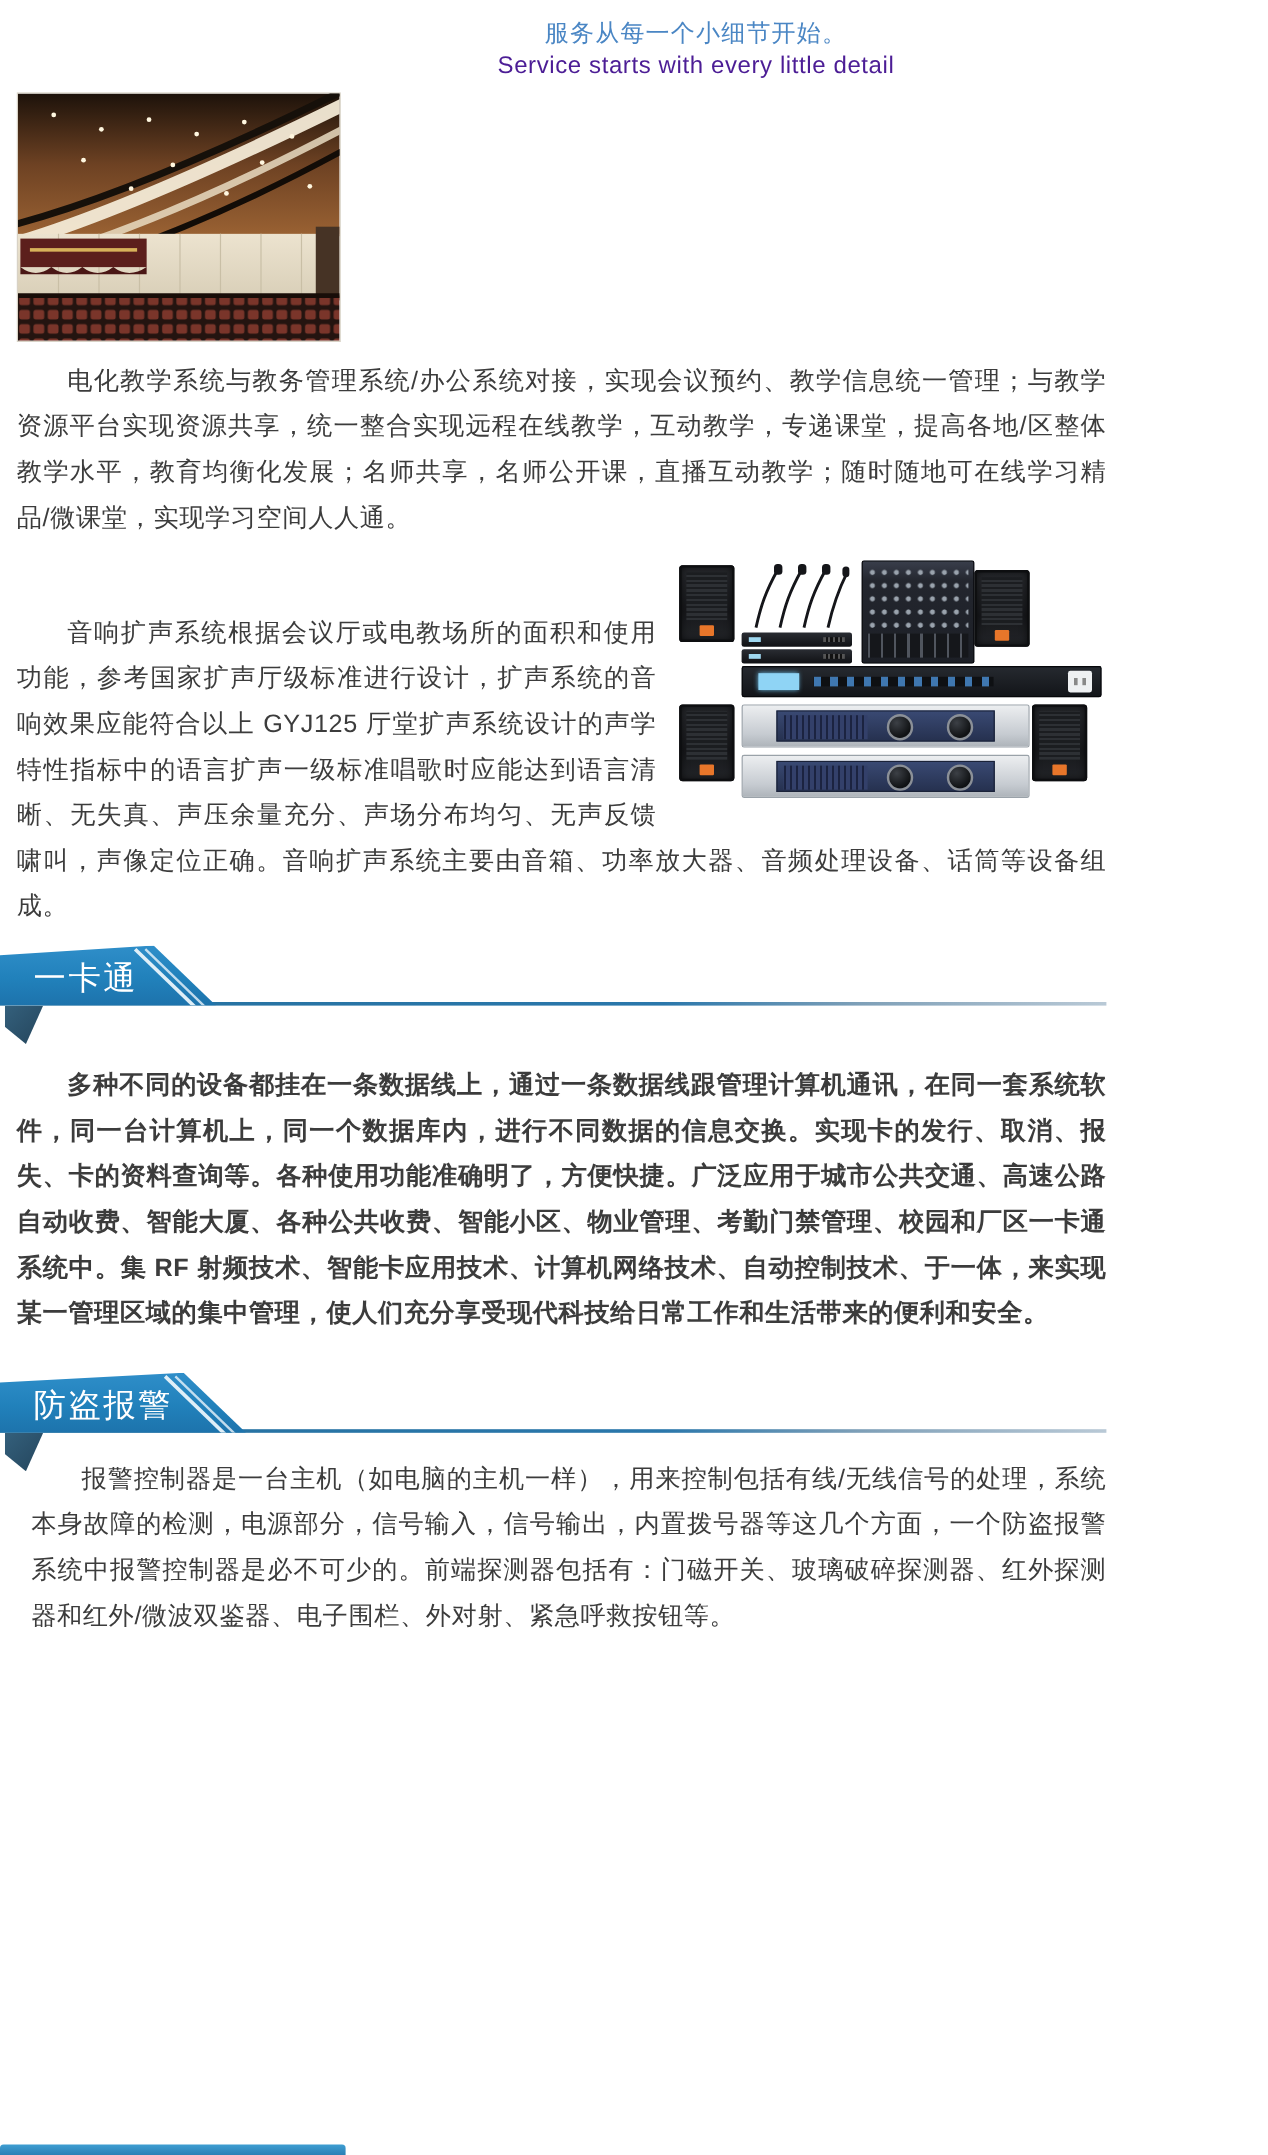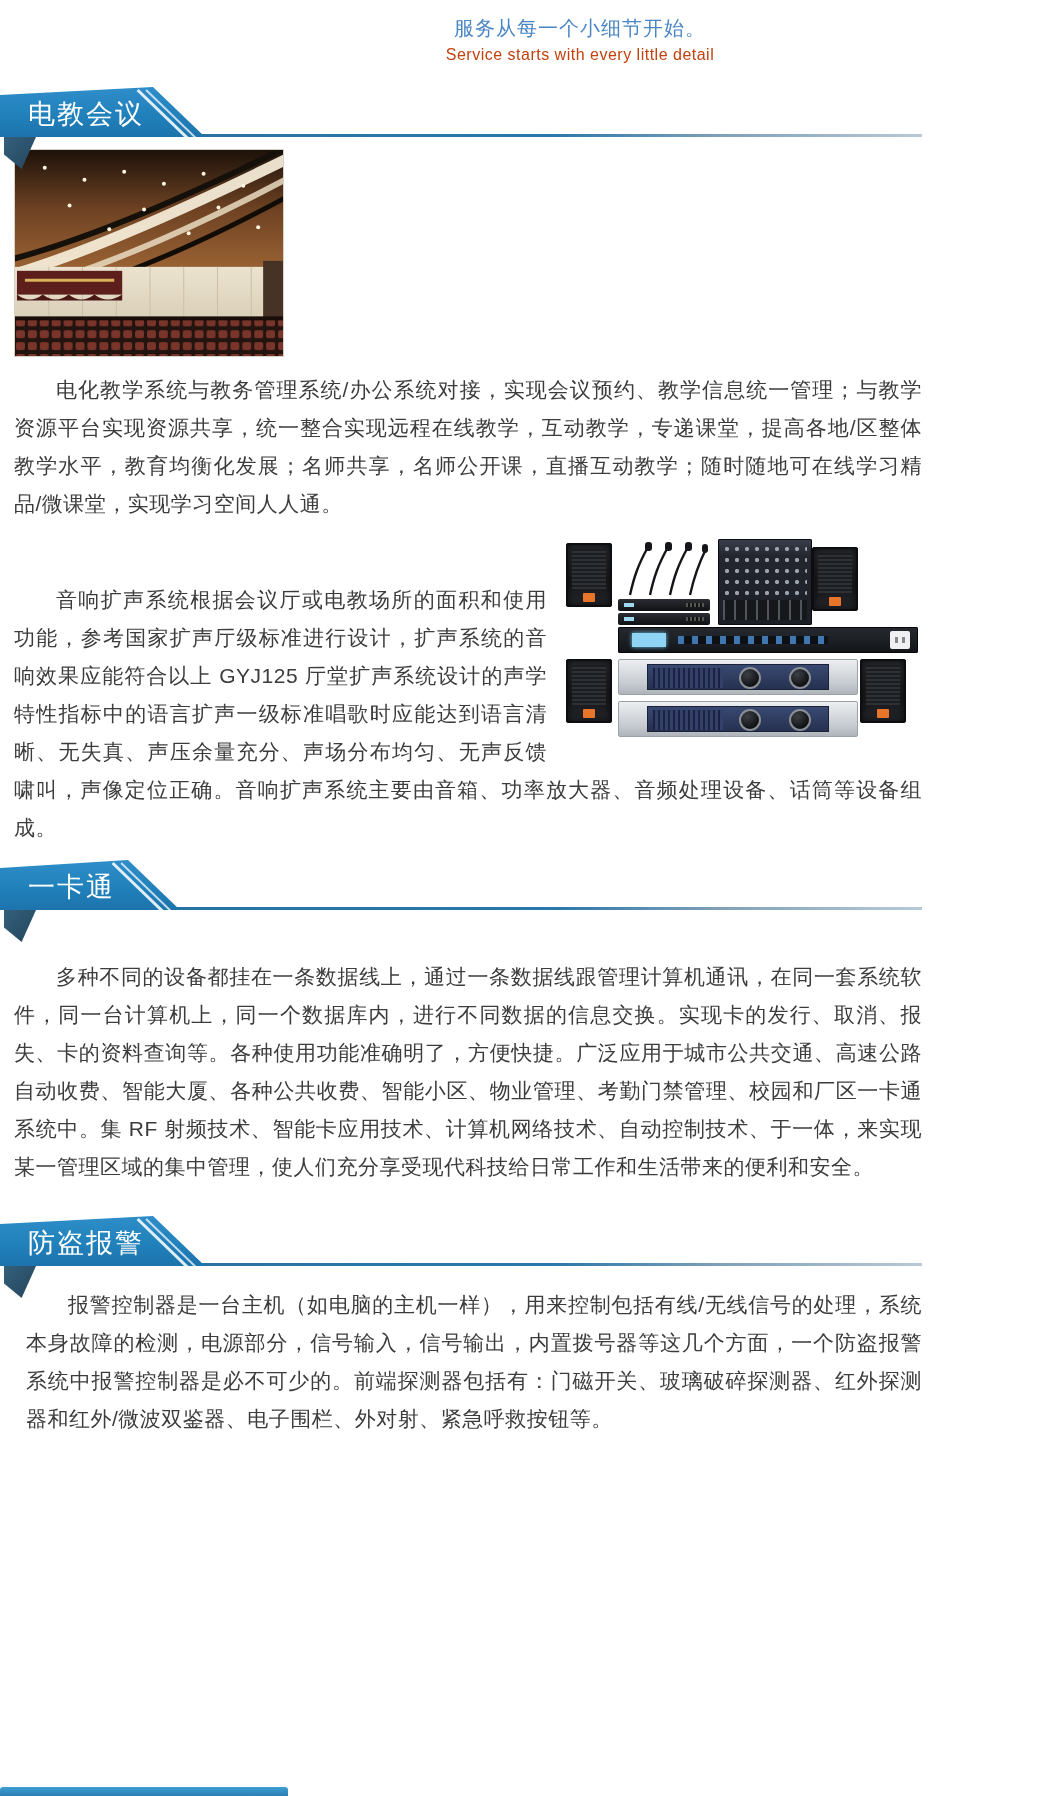--- a/index.html
+++ b/index.html
@@ -7,21 +7,21 @@
   .page {
     position:relative; width:1057px; height:1796px; margin:0 auto;
     background:#ffffff; overflow:hidden;
     font-family:"Liberation Sans","DejaVu Sans",sans-serif;
     color:#3c3c3c;
   }
 
   
   .tagline { width:560px; margin-left:300px; padding-top:14px; text-align:center; }
   .tagline-zh { font-size:20px; line-height:28px; color:#4a86c4; letter-spacing:1px; }
-  .tagline-en { font-size:16px; line-height:20px; color:#c2410c; margin-top:3px; letter-spacing:0.5px; }
+  .tagline-en { font-size:20px; line-height:20px; color:#4c1d95; margin-top:3px; letter-spacing:0.5px; }
 
   
   .shead { position:relative; height:50px; }
   .shead .rule {
     position:absolute; left:0; right:135px; bottom:0; height:3px;
     background:linear-gradient(90deg,#25719f 0%,#2a77ab 60%,#7fa0b8 78%,#b9c9d6 100%);
   }
   .banner {
     position:absolute; left:0; top:0; height:50px;
     background:linear-gradient(180deg,#2f8ec9 0%,#2181bb 55%,#1d73ac 100%);
@@ -96,48 +96,39 @@
          box-shadow:inset 0 0 0 1px #1a2238; }
   .amp .knob { position:absolute; top:7px; width:22px; height:22px; border-radius:50%;
          background:radial-gradient(circle at 35% 30%,#3c4046,#101214 70%);
          border:2px solid #8b9097; }
   .amp .k1 { left:120px; } .amp .k2 { left:170px; }
   .amp .vent { position:absolute; left:34px; top:8px; width:70px; height:20px;
          background:repeating-linear-gradient(90deg,#1b2340 0 2px,#33406a 2px 5px); }
 
   
   .s3-head { margin-top:13px;text-decoration:underline; }
-  .s3-body { margin-top:12px; }
+  .s3-body { margin-top:12px;font-weight:bold; }
   .s3-body p { padding-top:36px; }
   .s4-head { margin-top:30px; }
   .s4-body { margin-top:12px; }
   .s4-body p { padding-top:8px;margin-left:12px; }
 
   .bottom-sliver { position:absolute; left:0; top:1787px; width:288px; height:9px;
          background:linear-gradient(180deg,#3e9ed2,#2b7fb5); border-radius:3px 3px 0 0; }
 </style>
 </head>
 <body>
 
 <div class="page">
 
   <div class="tagline">
     <div class="tagline-zh">服务从每一个小细节开始。</div>
     <div class="tagline-en">Service starts with every little detail</div>
   </div>
 
-  <div class="shead s1-head">
-    <div class="rule"></div>
-    <div class="banner" style="width:205px">
-      <span class="btitle">电教会议</span>
-      <span class="stripe s1"></span>
-      <span class="stripe s2"></span>
-    </div>
-    <div class="fold"></div>
-  </div>
   <div class="sbody s1-body">
     <div class="hall">
       <svg viewBox="0 0 270 208" preserveAspectRatio="none">
         <defs>
           <linearGradient id="wood" x1="0" y1="0" x2="0" y2="1">
             <stop offset="0" stop-color="#1d120a"></stop>
               <stop offset="0.5" stop-color="#6e4223"></stop>
               <stop offset="1" stop-color="#9a6233"></stop>
           </linearGradient>
           <linearGradient id="wall" x1="0" y1="0" x2="0" y2="1">

